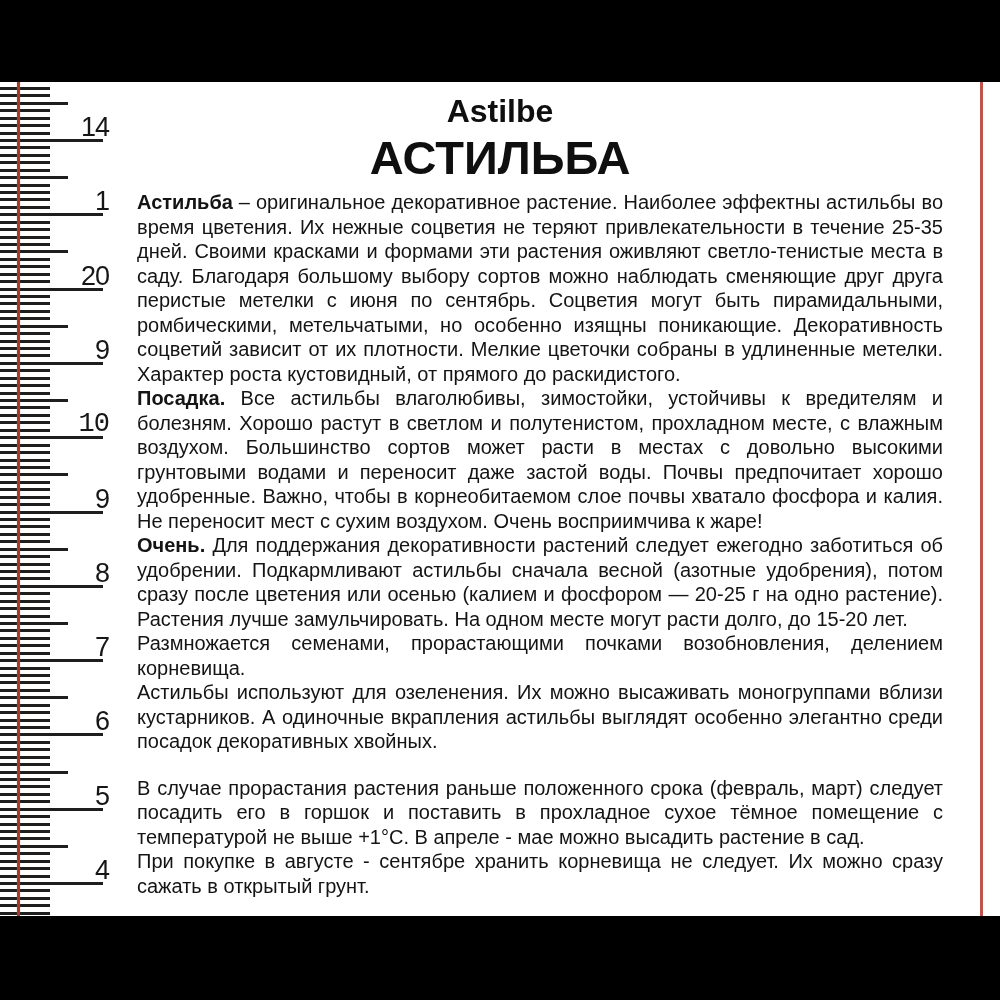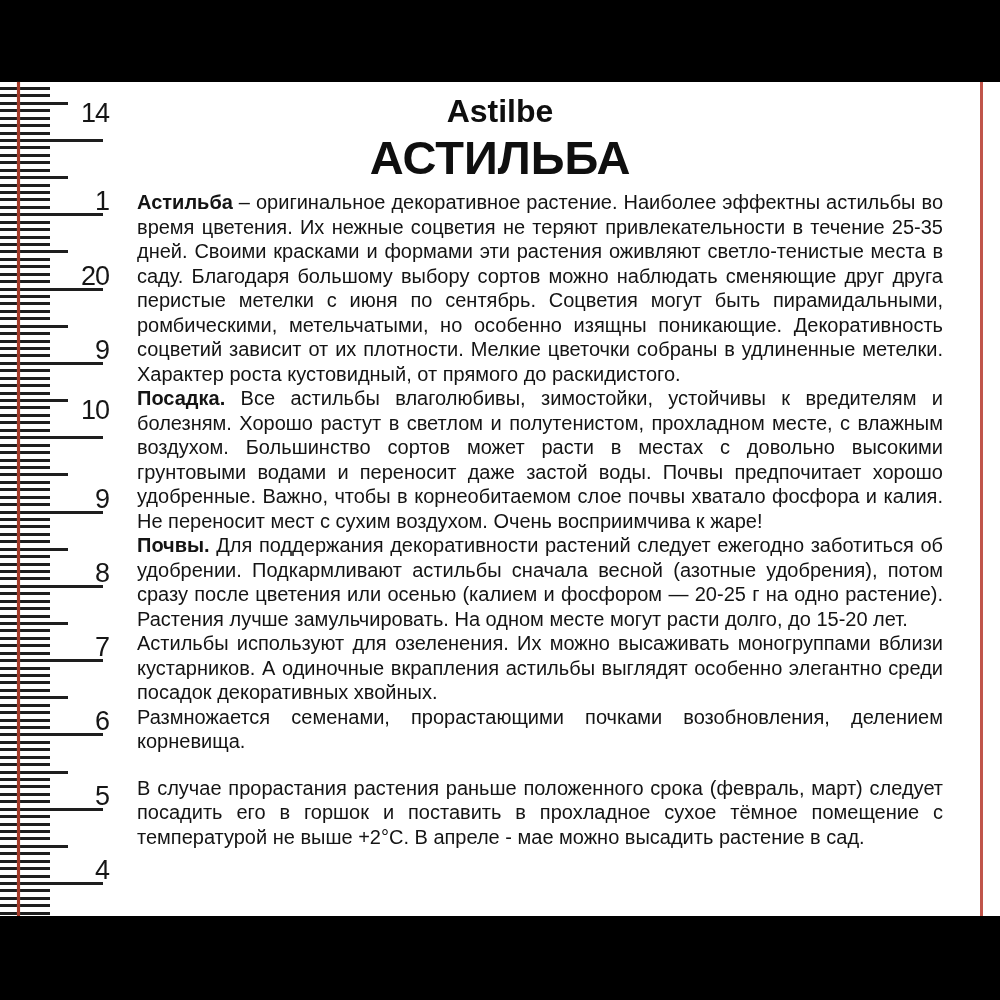--- a/index.html
+++ b/index.html
@@ -53,21 +53,21 @@
   <div class="band top"></div>
 
   <div class="ruler" id="ruler">
       <div class="tick short" style="top: 87px;"></div>
       <div class="tick short" style="top: 94.43px;"></div>
       <div class="tick half" style="top: 101.86px;"></div>
       <div class="tick short" style="top: 109.29px;"></div>
       <div class="tick short" style="top: 116.72px;"></div>
       <div class="tick short" style="top: 124.15px;"></div>
       <div class="tick short" style="top: 131.58px;"></div>
-      <div class="ruler-label" style="top: 100px;">14</div>
+      <div class="ruler-label" style="top: 114px;">14</div>
       <div class="tick cm" style="top: 139.01px;"></div>
       <div class="tick short" style="top: 146.44px;"></div>
       <div class="tick short" style="top: 153.87px;"></div>
       <div class="tick short" style="top: 161.3px;"></div>
       <div class="tick short" style="top: 168.73px;"></div>
       <div class="tick half" style="top: 176.16px;"></div>
       <div class="tick short" style="top: 183.59px;"></div>
       <div class="tick short" style="top: 191.02px;"></div>
       <div class="tick short" style="top: 198.45px;"></div>
       <div class="tick short" style="top: 205.88px;"></div>
@@ -97,21 +97,21 @@
       <div class="tick cm" style="top: 361.91px;"></div>
       <div class="tick short" style="top: 369.34px;"></div>
       <div class="tick short" style="top: 376.77px;"></div>
       <div class="tick short" style="top: 384.2px;"></div>
       <div class="tick short" style="top: 391.63px;"></div>
       <div class="tick half" style="top: 399.06px;"></div>
       <div class="tick short" style="top: 406.49px;"></div>
       <div class="tick short" style="top: 413.92px;"></div>
       <div class="tick short" style="top: 421.35px;"></div>
       <div class="tick short" style="top: 428.78px;"></div>
-      <div class="ruler-label" style="top: 397px;">10</div>
+      <div class="ruler-label" style="top: 411px; font-family: Liberation Mono, monospace;">10</div>
       <div class="tick cm" style="top: 436.21px;"></div>
       <div class="tick short" style="top: 443.64px;"></div>
       <div class="tick short" style="top: 451.07px;"></div>
       <div class="tick short" style="top: 458.5px;"></div>
       <div class="tick short" style="top: 465.93px;"></div>
       <div class="tick half" style="top: 473.36px;"></div>
       <div class="tick short" style="top: 480.79px;"></div>
       <div class="tick short" style="top: 488.22px;"></div>
       <div class="tick short" style="top: 495.65px;"></div>
       <div class="tick short" style="top: 503.08px;"></div>
@@ -182,21 +182,22 @@
   <div class="redline right"></div>
 
   <div class="titles">
     <h1 class="title-latin">Astilbe</h1>
     <h2 class="title-cyrillic">АСТИЛЬБА</h2>
   </div>
 
   <div class="article" id="article">
       <p class="para"><b>Астильба</b><span> – оригинальное декоративное растение. Наиболее эффектны астильбы во время цветения. Их нежные соцветия не теряют привлекательности в течение 25-35 дней. Своими красками и формами эти растения оживляют светло-тенистые места в саду. Благодаря большому выбору сортов можно наблюдать сменяющие друг друга перистые метелки с июня по сентябрь. Соцветия могут быть пирамидальными, ромбическими, метельчатыми, но особенно изящны поникающие. Декоративность соцветий зависит от их плотности. Мелкие цветочки собраны в удлиненные метелки. Характер роста кустовидный, от прямого до раскидистого.</span></p>
       <p class="para"><b>Посадка.</b><span> Все астильбы влаголюбивы, зимостойки, устойчивы к вредителям и болезням. Хорошо растут в светлом и полутенистом, прохладном месте, с влажным воздухом. Большинство сортов может расти в местах с довольно высокими грунтовыми водами и переносит даже застой воды. Почвы предпочитает хорошо удобренные. Важно, чтобы в корнеобитаемом слое почвы хватало фосфора и калия. Не переносит мест с сухим воздухом. Очень восприимчива к жаре!</span></p>
-      <p class="para"><b>Почвы.</b><span> Для поддержания декоративности растений следует ежегодно заботиться об удобрении. Подкармливают астильбы сначала весной (азотные удобрения), потом сразу после цветения или осенью (калием и фосфором — 20-25 г на одно растение). Растения лучше замульчировать. На одном месте могут расти долго, до 15-20 лет.</span></p>
+      <p class="para"><b>Очень.</b><span> Для поддержания декоративности растений следует ежегодно заботиться об удобрении. Подкармливают астильбы сначала весной (азотные удобрения), потом сразу после цветения или осенью (калием и фосфором — 20-25 г на одно растение). Растения лучше замульчировать. На одном месте могут расти долго, до 15-20 лет.</span></p>
+      <p class="para"><span>Размножается семенами, прорастающими почками возобновления, делением корневища.</span></p>
       <p class="para"><span>Астильбы используют для озеленения. Их можно высаживать моногруппами вблизи кустарников. А одиночные вкрапления астильбы выглядят особенно элегантно среди посадок декоративных хвойных.</span></p>
-      <p class="para"><span>Размножается семенами, прорастающими почками возобновления, делением корневища.</span></p>
-      <p class="para gap"><span>В случае прорастания растения раньше положенного срока (февраль, март) следует посадить его в горшок и поставить в прохладное сухое тёмное помещение с температурой не выше +2°С. В апреле - мае можно высадить растение в сад.</span></p>
+      <p class="para gap"><span>В случае прорастания растения раньше положенного срока (февраль, март) следует посадить его в горшок и поставить в прохладное сухое тёмное помещение с температурой не выше +1°С. В апреле - мае можно высадить растение в сад.</span></p>
+      <p class="para"><span>При покупке в августе - сентябре хранить корневища не следует. Их можно сразу сажать в открытый грунт.</span></p>
     </div>
 
   <div class="band bottom"></div>
 
 </div>
 
 </body></html>

